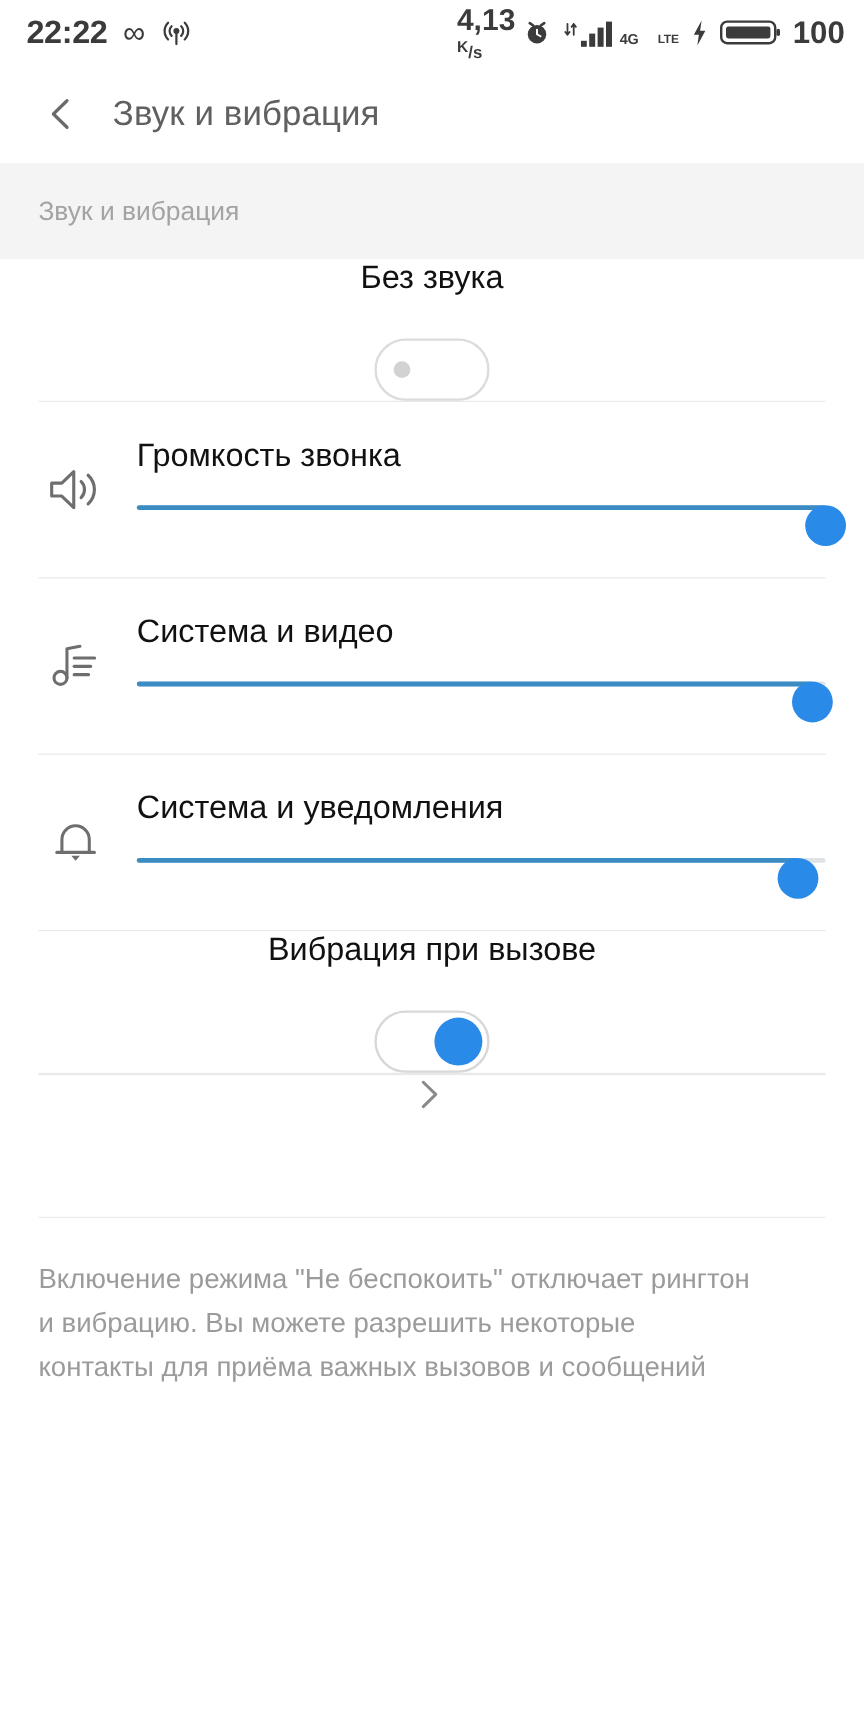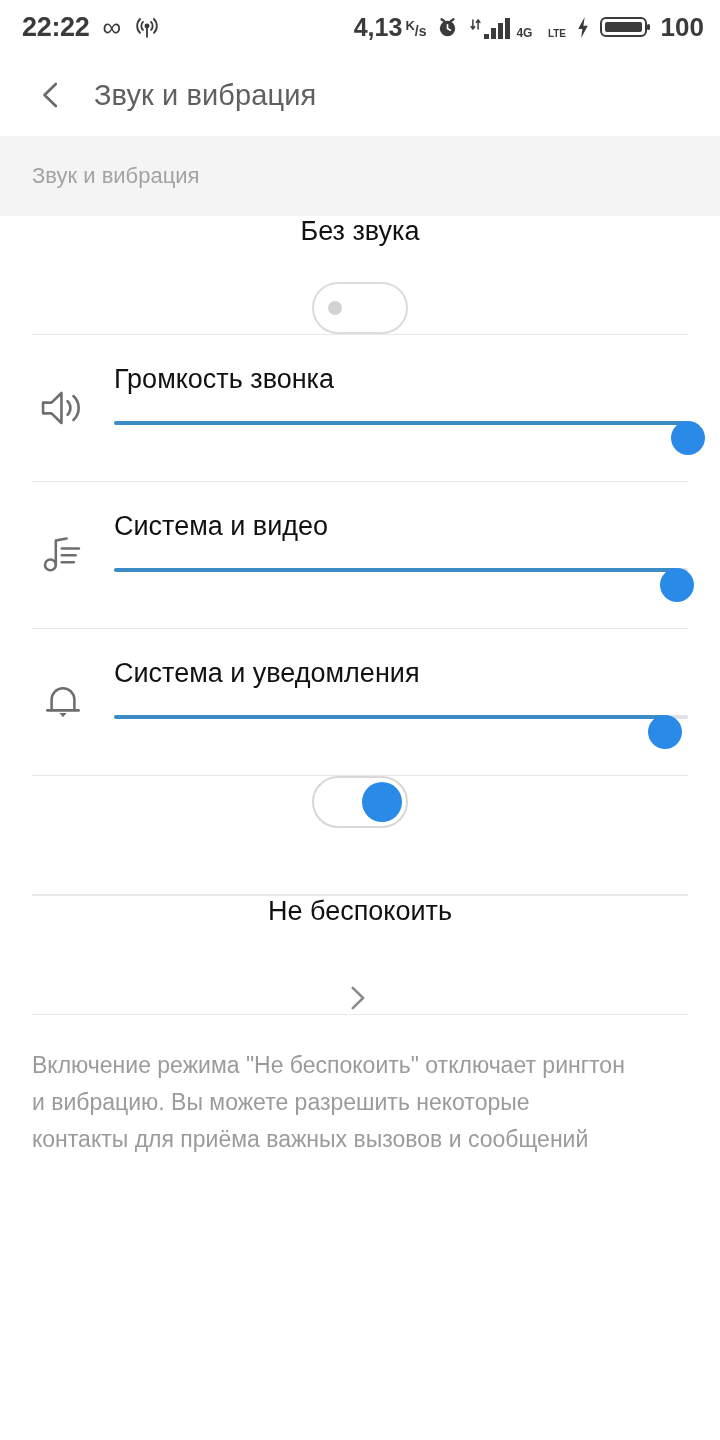--- a/index.html
+++ b/index.html
@@ -46,20 +46,21 @@
     letter-spacing: -0.3px;
     color: #3b3b3b;
   }
   .sb-infinity { font-size: 26px; line-height: 1; color: #3b3b3b; }
   .sb-rate {
     font-size: 25px;
     font-weight: bold;
     color: #3b3b3b;
     display: flex;
     align-items: baseline;
+    flex-direction: column;
   }
   .sb-rate .unit {
     font-size: 14px;
     font-weight: bold;
     margin-left: 3px;
     line-height: 1;
   }
   .sb-rate .unit sup { font-size: 13px; }
   .sb-battnum {
     font-size: 26px;
@@ -399,30 +400,30 @@
         <span class="slider-track-wrap" style="display:block">
           <span class="slider-track"></span>
           <span class="slider-fill" style="width: 96%;"></span>
           <span class="slider-thumb" style="left: 96%;"></span>
         </span>
       </span>
     </div>
     <div class="divider"></div>
 
     <div class="row">
+      <span class="row-label">Вибрация при вызове</span>
       <span class="toggle on">
         <span class="knob"></span>
       </span>
     </div>
     <div class="divider"></div>
 
     <div class="divider"></div>
 
     <div class="row">
-      <span class="row-label">Не беспокоить</span>
       <span class="chev">
         <svg width="32" height="32" viewBox="0 0 24 24">
           <path d="M8.8 4.4 L16.6 12 L8.8 19.6" stroke="#8a8a8a" stroke-width="1.9" fill="none" stroke-linecap="round" stroke-linejoin="round"></path>
         </svg>
       </span>
     </div>
     <div class="divider"></div>
 
     <div class="footer-note">Включение режима "Не беспокоить" отключает рингтон и вибрацию. Вы можете разрешить некоторые контакты для приёма важных вызовов и сообщений</div>
 

